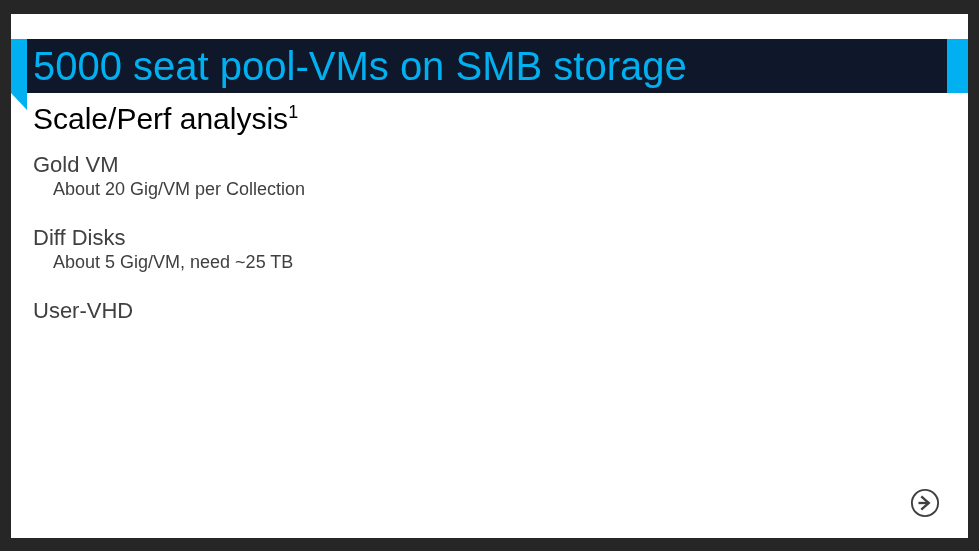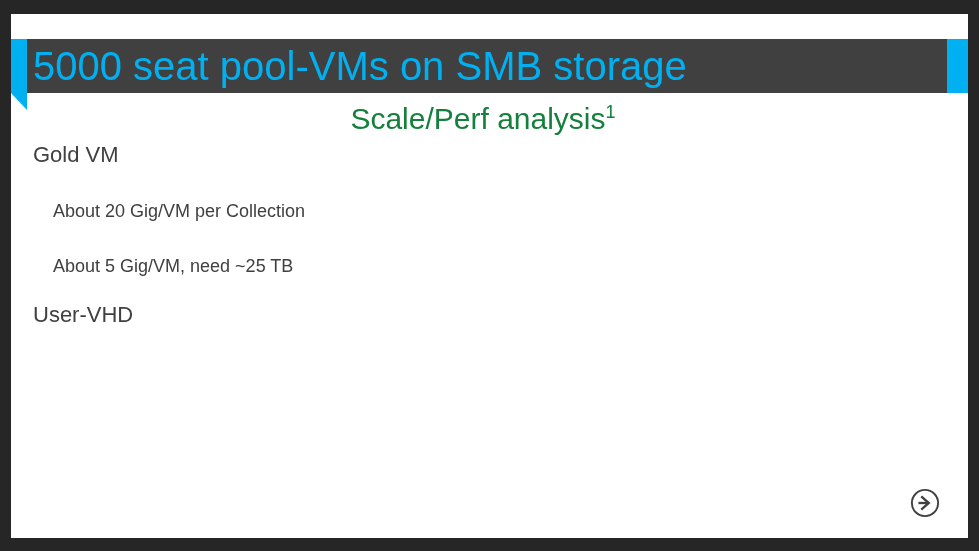--- a/index.html
+++ b/index.html
@@ -26,21 +26,21 @@
     width: 100%;
     height: 54px;
     background: #00b0f0;
   }
   .title-overlay {
     position: absolute;
     left: 16px;
     top: 25px;
     width: 920px;
     height: 54px;
-    background: #404040;
+    background: #0f172a;
     display: flex;
     align-items: center;
   }
   .title-text {
     font-size: 40px;
     font-weight: 300;
     color: #00b0f0;
     padding-left: 6px;
     letter-spacing: 0px;
     line-height: 1;
@@ -57,45 +57,43 @@
   }
   .content {
     position: absolute;
     left: 22px;
     top: 86px;
     width: 900px;
   }
   .subtitle-line {
     font-size: 30px;
     font-weight: 300;
-    color: #15803d;
+    color: #000000;
     line-height: 1.25;
-    text-align: center;
   }
   .sup {
     font-size: 18px;
     vertical-align: super;
     font-weight: 300;
   }
   .section-head {
     font-size: 22px;
     font-weight: 400;
     color: #404040;
-    margin-top: 4px;
+    margin-top: 14px;
   }
   .section-head.tight {
     margin-top: 24px;
   }
   .body-line {
     font-size: 18px;
     font-weight: 400;
     color: #404040;
     margin-left: 20px;
     line-height: 1.3;
-    margin-top: 32px;
   }
   .next-icon {
     position: absolute;
     right: 28px;
     bottom: 20px;
     width: 30px;
     height: 30px;
   }
   .next-icon svg {
     width: 30px;
@@ -118,20 +116,21 @@
 
   <div class="content">
 
     <div class="subtitle-line">
       <span>Scale/Perf analysis</span><span class="sup">1</span>
     </div>
 
     <div class="section-head">Gold VM</div>
     <div class="body-line">About 20 Gig/VM per Collection</div>
 
+    <div class="section-head tight">Diff Disks</div>
     <div class="body-line">About 5 Gig/VM, need ~25 TB</div>
 
     <div class="section-head tight">User-VHD</div>
 
   </div>
 
   <div class="next-icon">
     <svg viewBox="0 0 32 32">
       <circle cx="16" cy="16" r="14" fill="none" stroke="#404040" stroke-width="2"></circle>
       <path d="M12 9 L20 16 L12 23" fill="none" stroke="#404040" stroke-width="2.5" stroke-linejoin="miter"></path>

